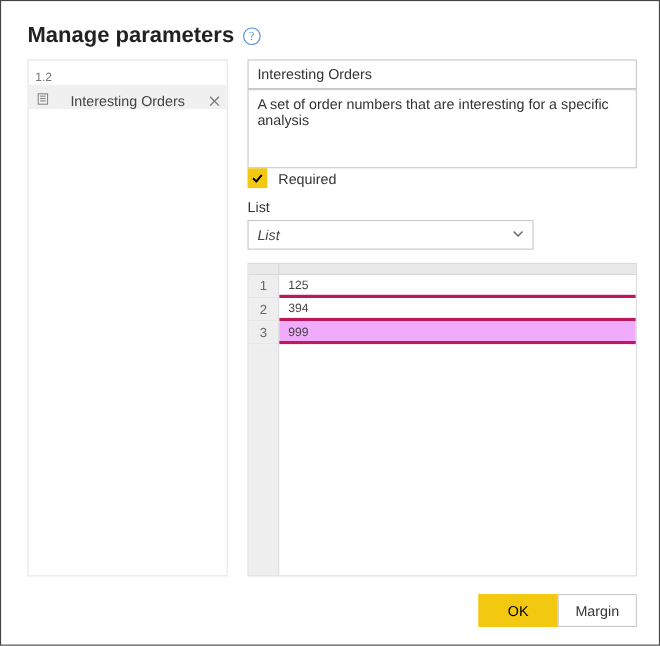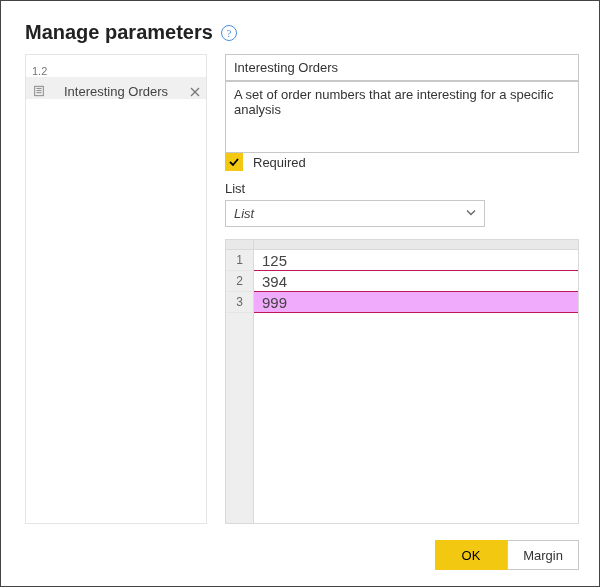--- a/index.html
+++ b/index.html
@@ -195,24 +195,24 @@
     color:#666;
     font-size:12px;
     line-height:21px;
     background:#eeeeee;
     border-right:1px solid #d9d9d9;
     border-bottom:1px solid #e5e5e5;
   }
   .grid-row .cell {
     flex:1;
     padding:0 8px;
-    font-size:15px;
+    font-size:11px;
     line-height:21px;
     color:#444;
-    border-bottom:1px solid #be185d;
+    border-bottom:3px solid #be185d;
     background:#fff;
   }
   .grid-row.alt .cell { background:#f0abfc; }
   .grid-filler {
     display:flex;
     flex:1;
   }
   .grid-filler .num {
     width:28px;
     background:#eeeeee;

